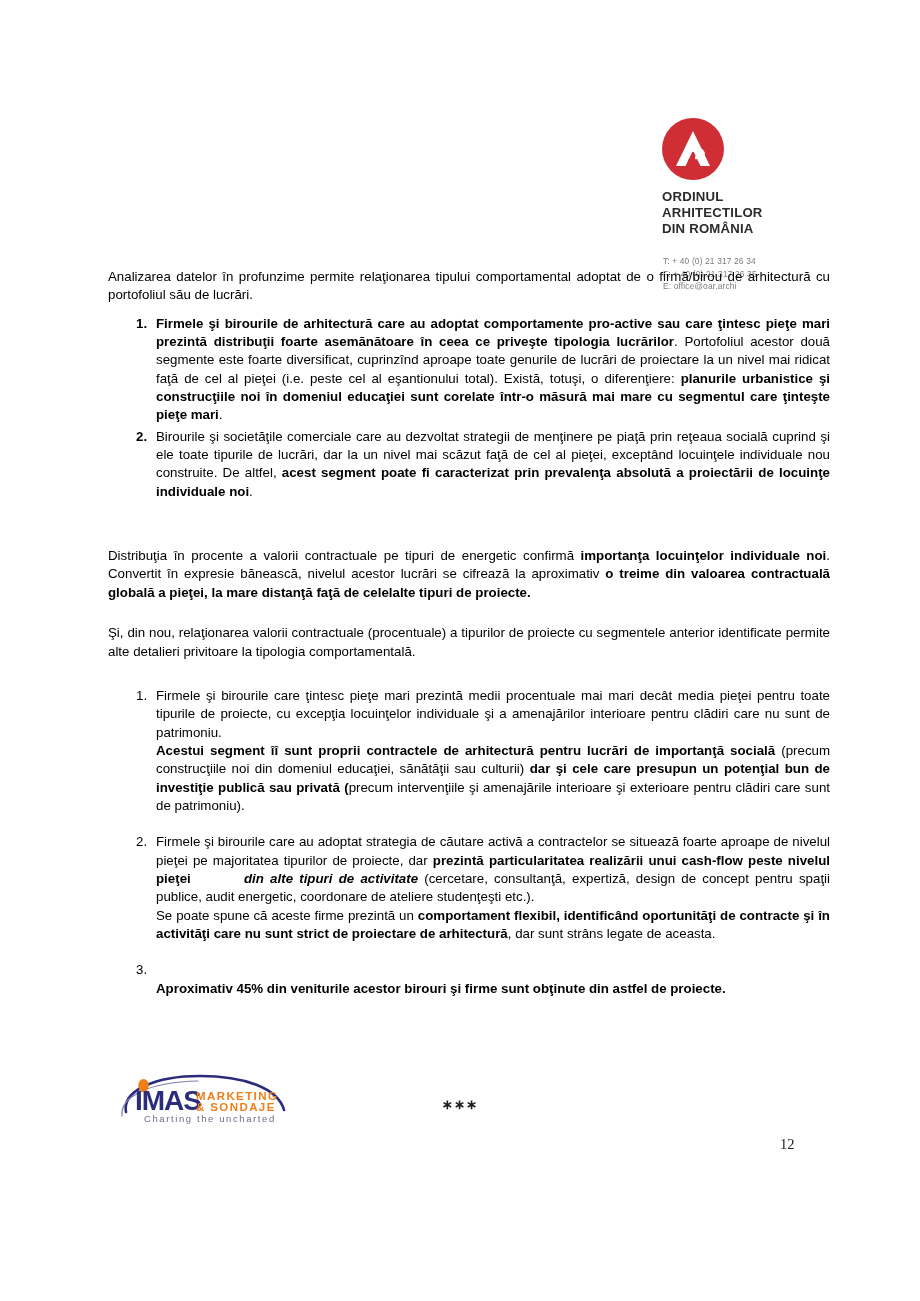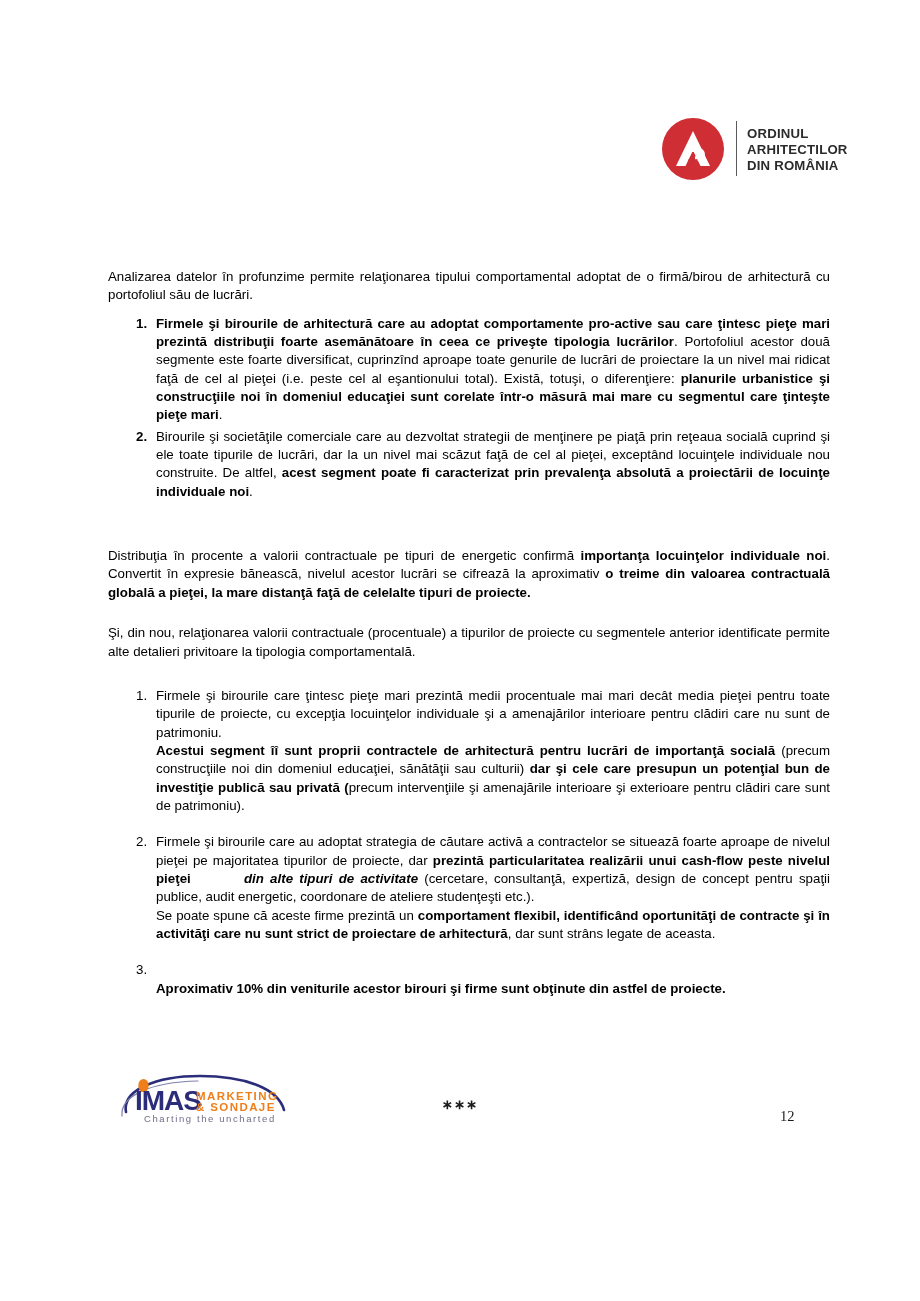--- a/index.html
+++ b/index.html
@@ -25,21 +25,22 @@
 
   
   .letterhead {
     position: absolute;
     left: 662px;
     top: 118px;
     width: 250px;
   }
   .lh-logo-row {
     display: flex;
-    align-items: center;
+    align-items: flex-start;
+    flex-direction: column;
   }
   .oar-mark {
     width: 62px;
     height: 62px;
     border-radius: 50%;
     background: #cf2e34;
     position: relative;
     flex: 0 0 auto;
   }
   .oar-mark .glyph {
@@ -139,21 +140,21 @@
     left: 118px;
     top: 1068px;
     width: 186px;
     height: 58px;
   }
   .imas-logo svg { display: block; }
 
   .page-number {
     position: absolute;
     left: 780px;
-    top: 1108px;
+    top: 1136px;
     width: 60px;
     text-align: left;
     font-size: 14.5px;
     color: #1a1a1a;
     font-family: "Liberation Serif", serif;
   }
 </style>
 </head>
 <body>
 
@@ -170,20 +171,25 @@
       </div>
       <div class="oar-divider"></div>
       <div class="oar-words">
         <div>ORDINUL</div>
         <div>ARHITECTILOR</div>
         <div>DIN ROMÂNIA</div>
       </div>
     </div>
 
     <div class="lh-contact">
+      <div class="blk">
+        <div>T: + 40 (0) 21 317 26 34</div>
+        <div>F: + 40 (0) 21 317 26 35</div>
+        <div>E: office@oar.archi</div>
+      </div>
     </div>
   </div>
 
   <div class="content">
 
     <p class="para">Analizarea datelor în profunzime permite relaţionarea tipului comportamental adoptat de o firmă/birou de arhitectură cu portofoliul său de lucrări.</p>
 
     <div class="gap-sm"></div>
 
     <ol class="numlist bold-marker">
@@ -206,21 +212,21 @@
     <div class="gap-xl"></div>
 
     <ol class="numlist spaced">
       <li>
         <span class="marker">1.</span><span>Firmele şi birourile care ţintesc pieţe mari prezintă medii procentuale mai mari decât media pieţei pentru toate tipurile de proiecte, cu excepţia locuinţelor individuale şi a amenajărilor interioare pentru clădiri care nu sunt de patrimoniu.</span><br><b>Acestui segment îî sunt proprii contractele de arhitectură pentru lucrări de importanţă socială</b><span> (precum construcţiile noi din domeniul educaţiei, sănătăţii sau culturii) </span><b>dar şi cele care presupun un potenţial bun de investiţie publică sau privată (</b><span>precum intervenţiile şi amenajările interioare şi exterioare pentru clădiri care sunt de patrimoniu).</span>
       </li>
       <li>
         <span class="marker">2.</span><span>Firmele şi birourile care au adoptat strategia de căutare activă a contractelor se situează foarte aproape de nivelul pieţei pe majoritatea tipurilor de proiecte, dar </span><b>prezintă particularitatea realizării unui cash-flow peste nivelul pieţei </b><b><i>din alte tipuri de activitate</i></b><span> (cercetare, consultanţă, expertiză, design de concept pentru spaţii publice, audit energetic, coordonare de ateliere studenţeşti etc.).</span><br><span>Se poate spune că aceste firme prezintă un </span><b>comportament flexibil, identificând oportunităţi de contracte şi în activităţi care nu sunt strict de proiectare de arhitectură</b><span>, dar sunt strâns legate de aceasta.</span>
       </li>
       <li>
-        <span class="marker">3.</span><br><b>Aproximativ 10% din veniturile acestor birouri şi firme sunt obţinute din astfel de proiecte.</b>
+        <span class="marker">3.</span><br><b>Aproximativ 45% din veniturile acestor birouri şi firme sunt obţinute din astfel de proiecte.</b>
       </li>
     </ol>
   </div>
 
   <div class="stars">∗∗∗</div>
 
   <div class="imas-logo">
     <svg viewBox="0 0 186 58" xmlns="http://www.w3.org/2000/svg" aria-hidden="true">
 
       <path d="M8 44 C4 22 38 8 82 8 C126 8 160 20 166 42" fill="none" stroke="#2b2d7a" stroke-width="2.6" stroke-linecap="round"></path>

